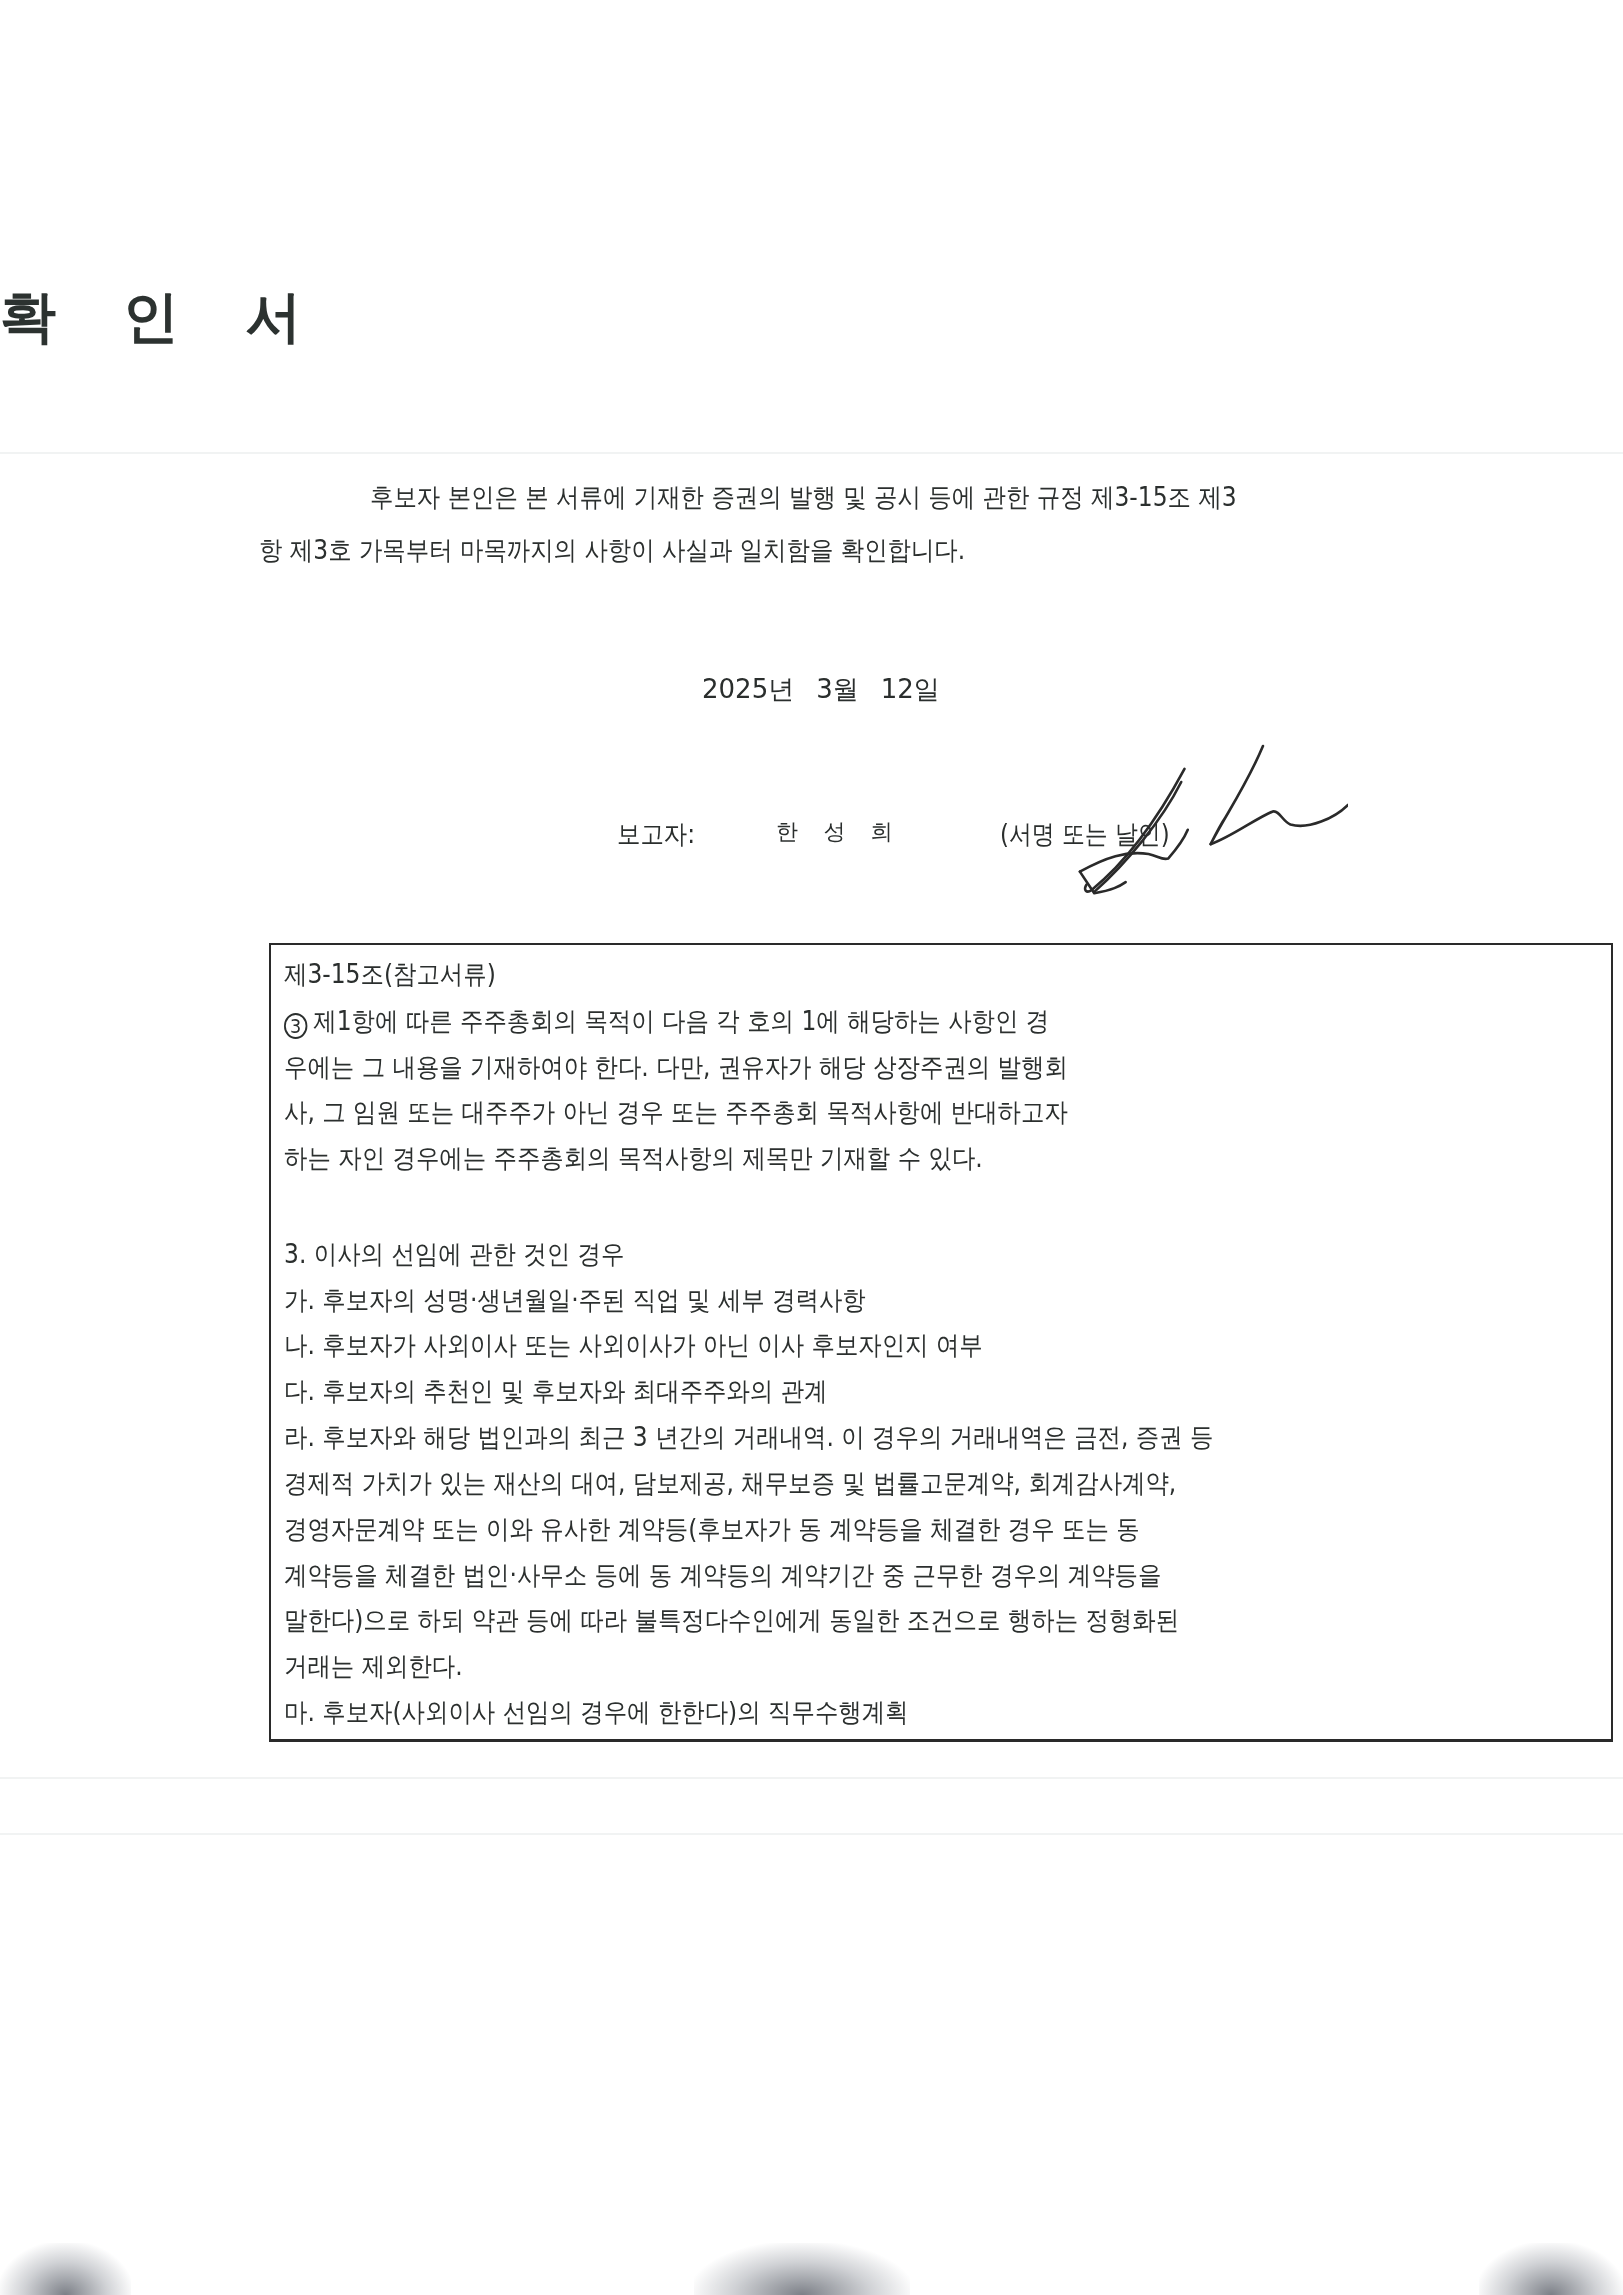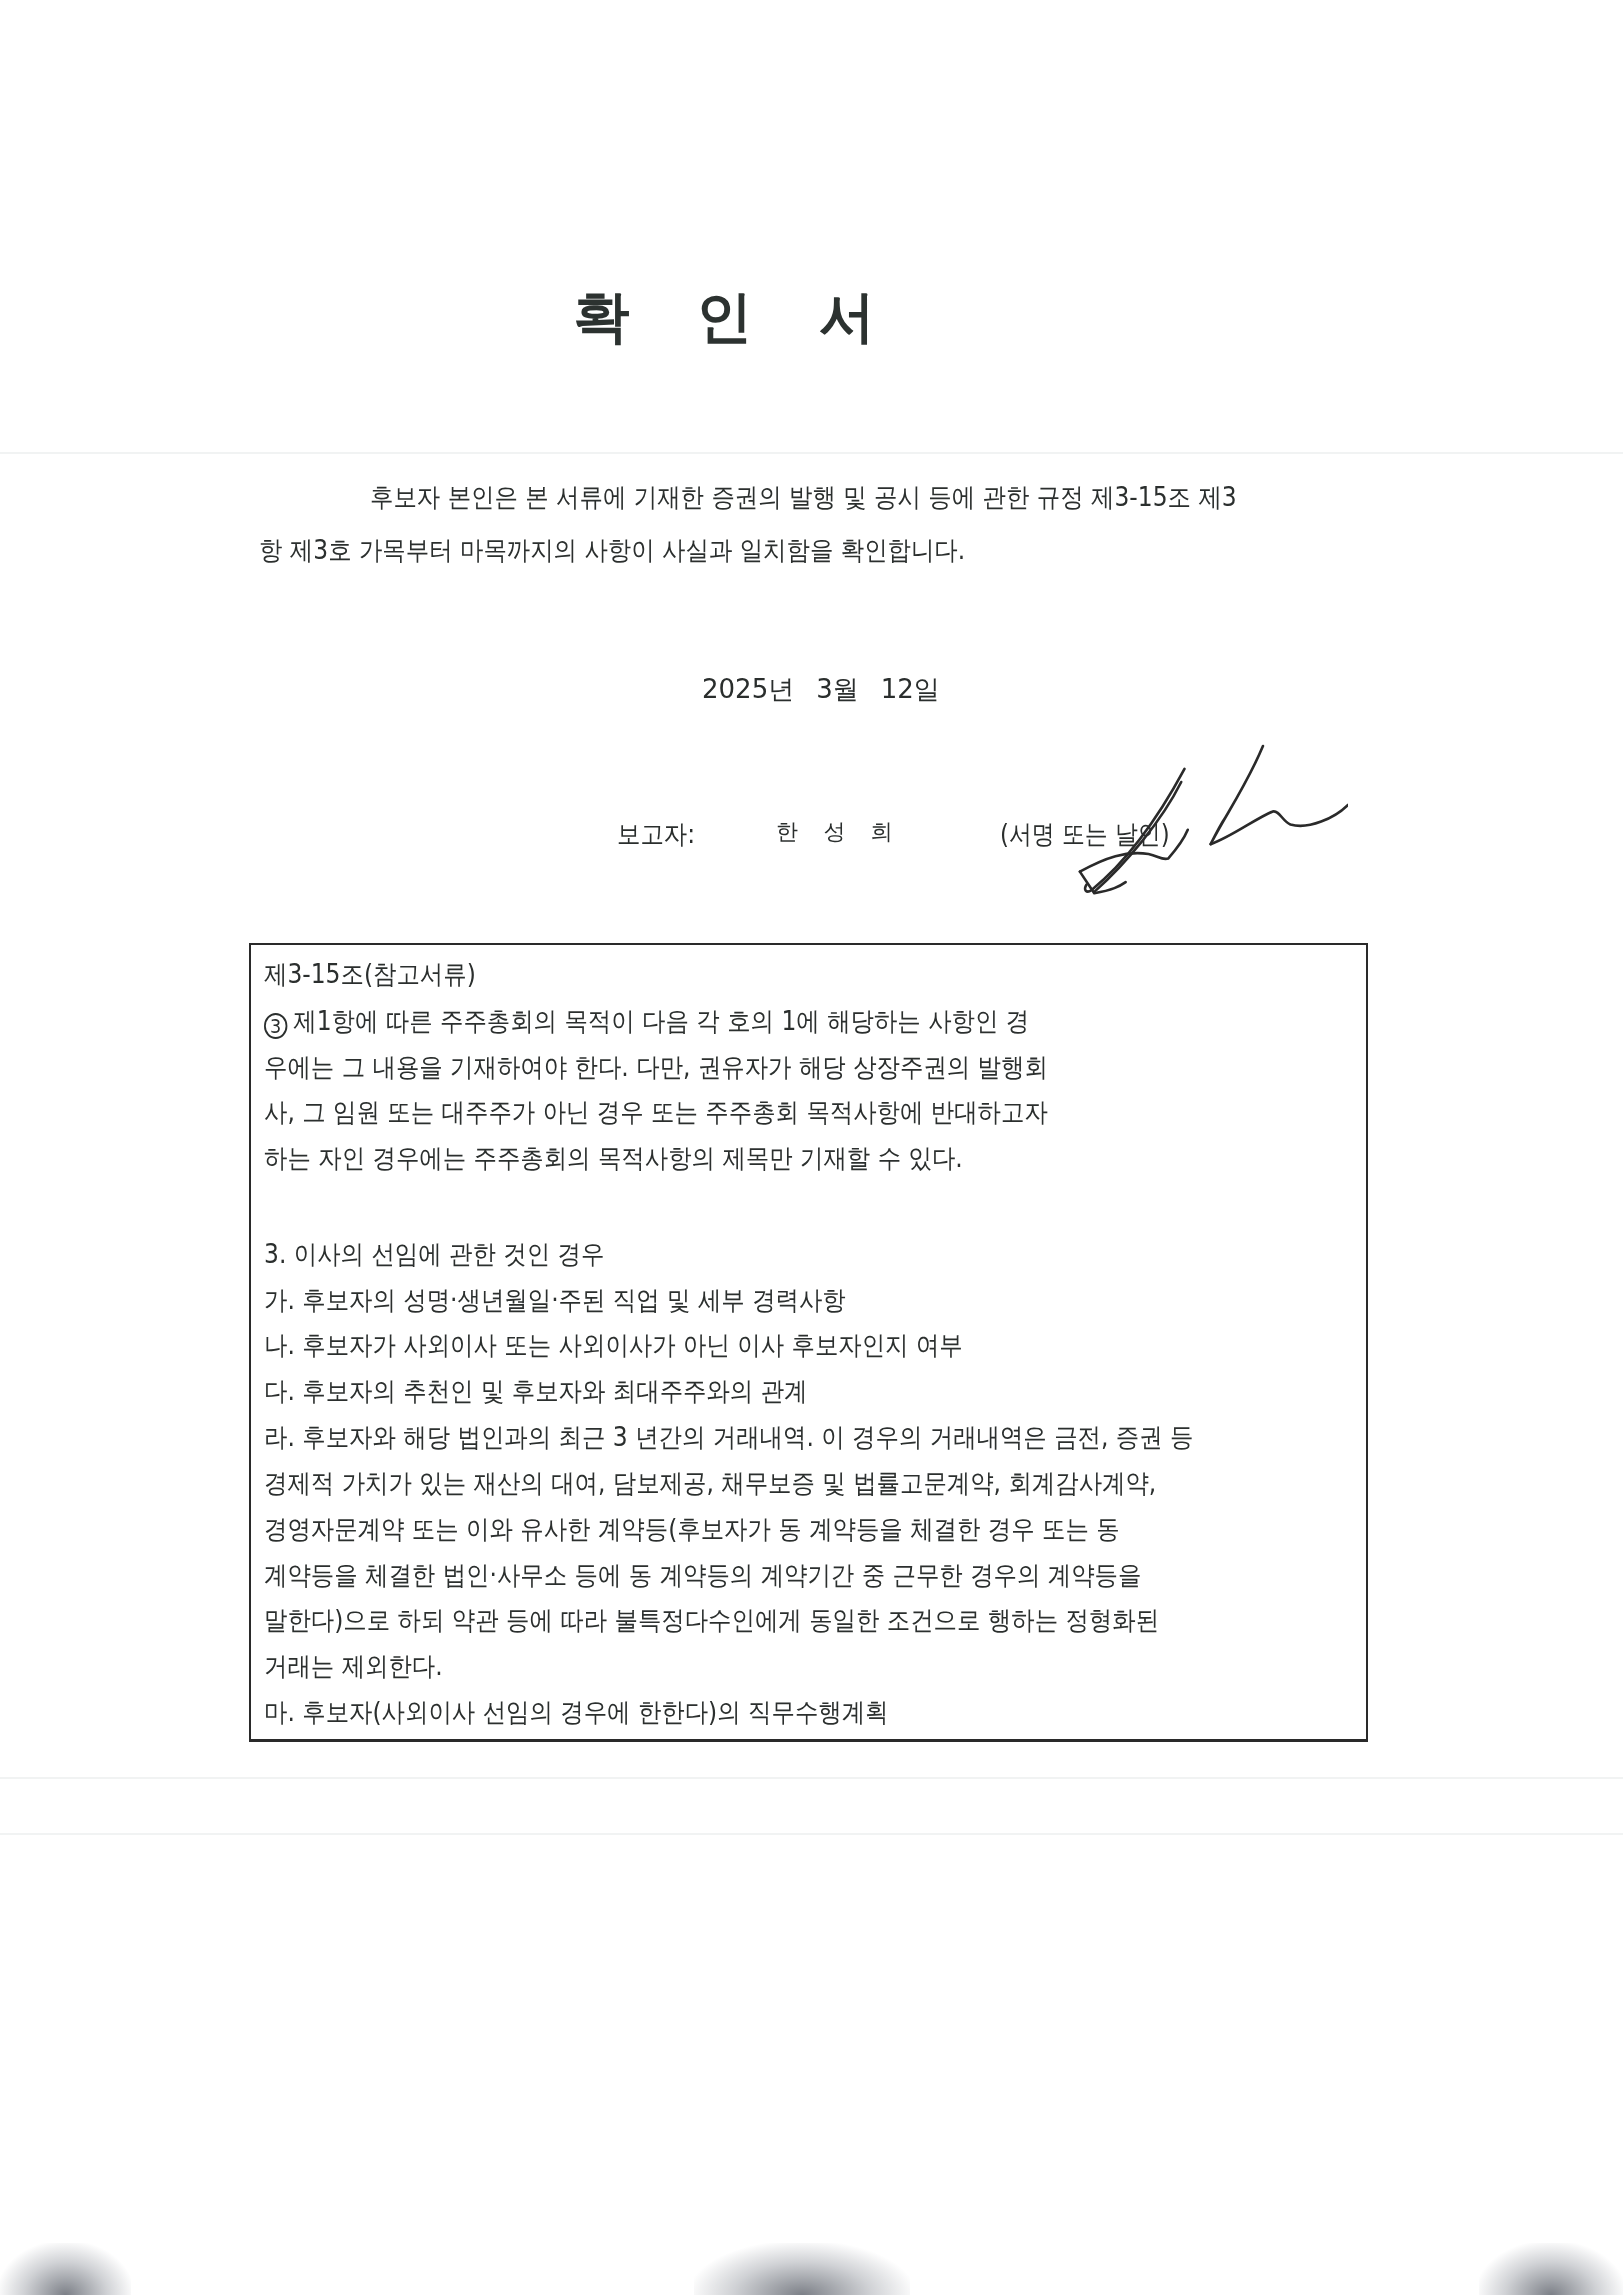--- a/index.html
+++ b/index.html
@@ -1,31 +1,31 @@
 <!DOCTYPE html>
 <html style="font-size:10.5px"><head>
 <meta charset="utf-8">
 <style>
   html, body { margin: 0; padding: 0; background: #ffffff; }
   body { width: 1623px; height: 2295px; position: relative; overflow: hidden;
          font-family: "DejaVu Sans", "Liberation Sans", sans-serif; color: #2a2e2d; }
   .abs { position: absolute; white-space: nowrap; }
-  .title { top: 280px; left: 0; width: 1472px; text-align: center; font-size: 56px;
+  .title { top: 280px; left: 0; width: 1472px; font-size: 56px;
            font-weight: bold; letter-spacing: 23.6px; color: #2c3230; }
   .para { font-size: 26px; line-height: 26px; color: #2b2f2e; transform-origin: left top; transform: scaleX(0.90); }
   .p1 { top: 484px; left: 370px; }
   .p2 { top: 537px; left: 259px; }
   .date { top: 672px; left: 702px; font-size: 26px; }
   .date span { margin-right: 22px; }
   .rep-label { top: 817px; left: 617px; font-size: 26px; transform-origin: left top; transform: scaleX(0.9); }
   .rep-name { top: 817px; left: 776px; font-size: 22px; letter-spacing: 9.2px; }
   .rep-sign { top: 817px; left: 1000px; font-size: 26px; transform-origin: left top; transform: scaleX(0.88); }
   .signature { position: absolute; left: 1021px; top: 733px; width: 327px; height: 170px; pointer-events: none; }
 
-  .box { position: absolute; left: 249px; top: 943px; width: 1119px; height: 799px;
+  .box { position: absolute; left: 269px; top: 943px; width: 1344px; height: 799px;
          border: 2px solid #2a2a2a; border-bottom-width: 3.3px; box-sizing: border-box; }
   .box-line { position: absolute; left: 13px; font-size: 26px; line-height: 27.5px; white-space: nowrap;
               transform-origin: left top; transform: scaleX(0.90); color: #2b2f2e; }
   .circled { display: inline-block; width: 26px; height: 26px; border: 2px solid #2b2f2e; border-radius: 50%;
              box-sizing: border-box; text-align: center; line-height: 23.6px; font-size: 19.6px; margin-right: 6.5px; vertical-align: -2.6px; }
 
   .scan-band { position: absolute; left: 0; width: 1623px; height: 2px; background: #eef0f0; opacity: 0.8; }
   .smudge { position: absolute; bottom: 0; height: 52px;
             background: radial-gradient(ellipse at 50% 100%, rgba(80,85,95,0.75) 0%, rgba(120,125,135,0.35) 45%, rgba(255,255,255,0) 75%); }
 </style>

